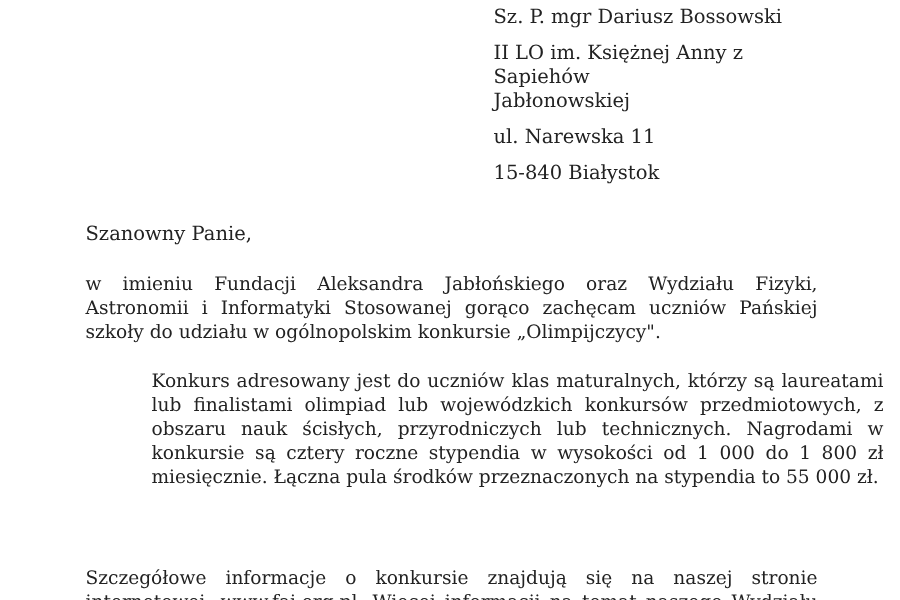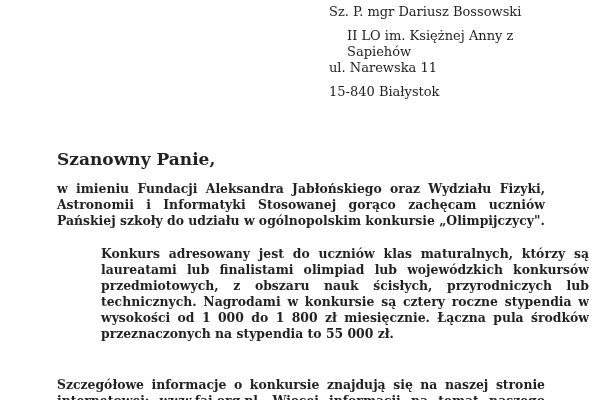--- a/index.html
+++ b/index.html
@@ -8,42 +8,43 @@
     background: #ffffff; position: relative;
     font-family: "DejaVu Serif", "Liberation Serif", serif;
     color: #222;
   }
   .page { position: absolute; left: 0; top: 0; width: 600px; height: 312px; border-radius: 12px; }
   .address {
     position: absolute; left: 329px; top: 4px; width: 230px;
     font-size: 13px; line-height: 16px;
   }
   .address .line { margin-bottom: 8px; }
-  .address .line.tight { margin-bottom: 0; margin-left: 18px; }
+  .address .line.tight { margin-bottom: 0; }
   .greeting {
     position: absolute; left: 57px; top: 149px;
-    font-size: 17px; font-weight: bold;
+    font-size: 13px; font-weight: normal;
   }
   .para {
     position: absolute; left: 57px; width: 488px;
     font-size: 12.4px; line-height: 16px;
-    text-align: justify; text-align-last: left; font-weight: bold;
+    text-align: justify; text-align-last: left;
   }
   .p1 { top: 181px; }
   .p2 { top: 246px; margin-left: 44px; }
   .p3 { top: 328px; }
   .p4 { top: 377px; }
 </style>
 </head>
 <body>
 
 <div class="page">
   <div class="address">
     <div class="line">Sz. P. mgr Dariusz Bossowski</div>
     <div class="line tight">II LO im. Księżnej Anny z Sapiehów</div>
+    <div class="line">Jabłonowskiej</div>
     <div class="line">ul. Narewska 11</div>
     <div class="line">15-840 Białystok</div>
   </div>
 
   <div class="greeting">Szanowny Panie,</div>
 
   <div class="para p1">w imieniu Fundacji Aleksandra Jabłońskiego oraz Wydziału Fizyki, Astronomii i Informatyki Stosowanej gorąco zachęcam uczniów Pańskiej szkoły do udziału w ogólnopolskim konkursie „Olimpijczycy".</div>
   <div class="para p2">Konkurs adresowany jest do uczniów klas maturalnych, którzy są laureatami lub finalistami olimpiad lub wojewódzkich konkursów przedmiotowych, z obszaru nauk ścisłych, przyrodniczych lub technicznych. Nagrodami w konkursie są cztery roczne stypendia w wysokości od 1 000 do 1 800 zł miesięcznie. Łączna pula środków przeznaczonych na stypendia to 55 000 zł.</div>
   <div class="para p4">Szczegółowe informacje o konkursie znajdują się na naszej stronie internetowej: www.faj.org.pl. Więcej informacji na temat naszego Wydziału można znaleźć</div>
 </div>

